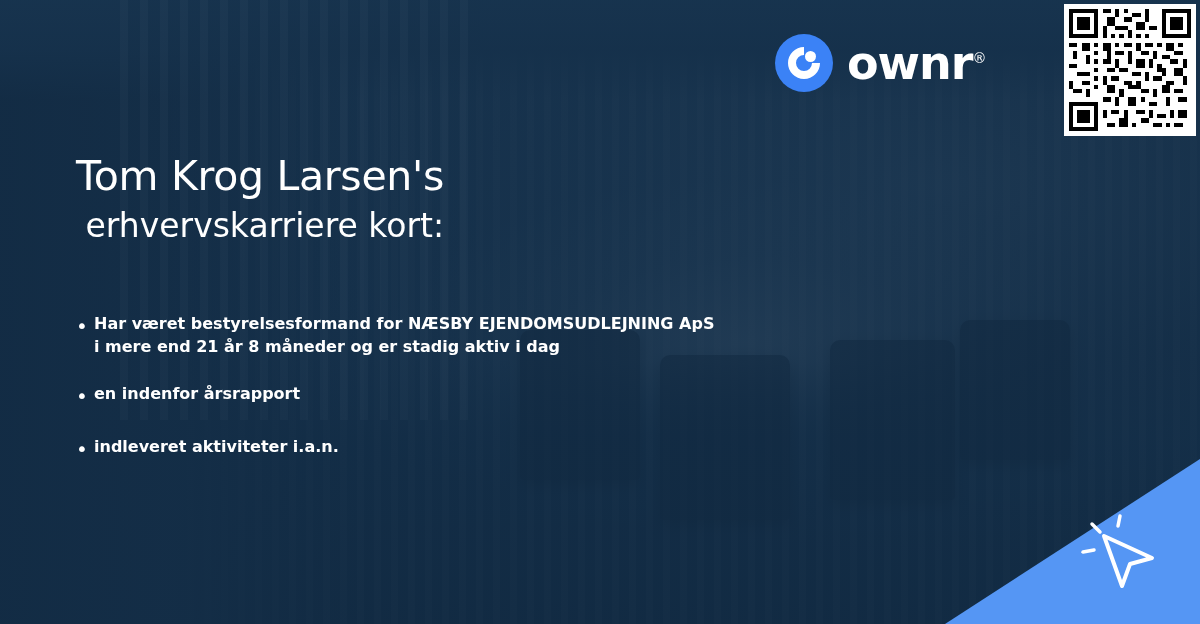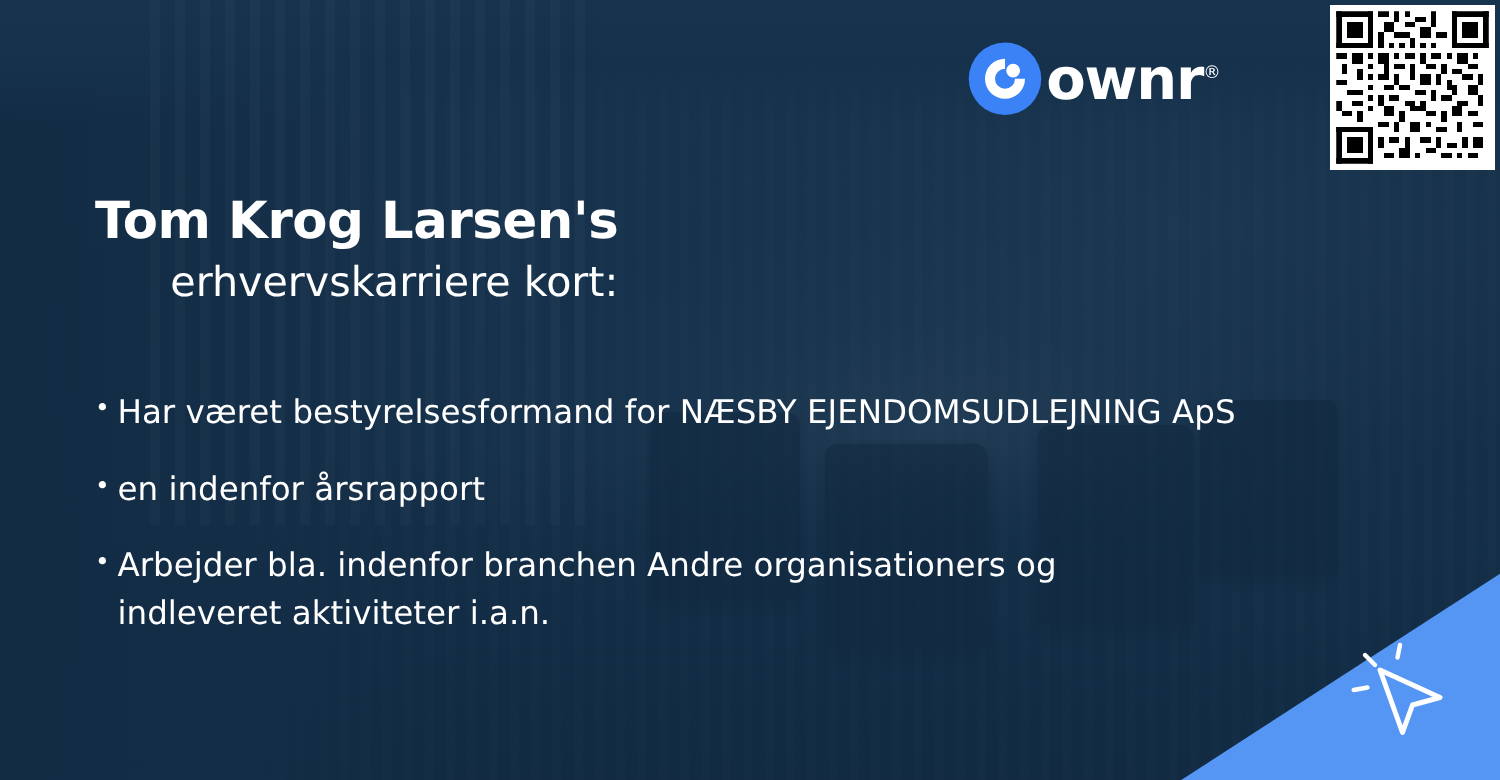--- a/index.html
+++ b/index.html
@@ -72,21 +72,21 @@
     width: 96px;
     height: 96px;
   }
   
   .logo-wrap {
     position: absolute;
     top: 34px;
     left: 775px;
     display: flex;
     align-items: center;
-    gap: 4px;
+    gap: 14px;
   }
   .logo-mark {
     width: 58px;
     height: 58px;
     border-radius: 50%;
     background: #3b82f6;
     display: flex;
     align-items: center;
     justify-content: center;
   }
@@ -117,21 +117,21 @@
   .qr-box svg { display: block; }
   
   .headline {
     position: absolute;
     left: 76px;
     top: 152px;
     color: #ffffff;
   }
   .headline .line1 {
     font-size: 41px;
-    font-weight: 700;
+    font-weight: 400;
     letter-spacing: -0.3px;
     line-height: 1.18;
   }
   .headline .line2 {
     font-size: 33px;
     font-weight: 400;
     line-height: 1.35;
     margin-top: 4px;
     text-align: right;
   }
@@ -148,23 +148,23 @@
     margin-bottom: 24px;
   }
   .bullet-dot {
     width: 18px;
     flex: none;
     font-size: 20px;
     line-height: 1.45;
     color: #ffffff;
   }
   .bullet-text {
-    font-size: 26px;
+    font-size: 16px;
     line-height: 1.45;
-    font-weight: 400;
+    font-weight: 700;
   }
 </style>
 </head>
 <body>
 
 <div class="card">
 
   <div class="bg-photo">
     <div class="blinds"></div>
     <div class="chair" style="left:520px; top:330px; width:120px; height:150px;"></div>
@@ -313,32 +313,32 @@
   <div class="headline">
     <div class="line1">Tom Krog Larsen's</div>
     <div class="line2">erhvervskarriere kort:</div>
   </div>
 
   <div class="bullets">
     <div class="bullet">
       <div class="bullet-dot">•</div>
       <div class="bullet-text b">
         <div>Har været bestyrelsesformand for NÆSBY EJENDOMSUDLEJNING ApS</div>
+        <div>i mere end 21 år 8 måneder og er stadig aktiv i dag</div>
       </div>
     </div>
     <div class="bullet">
       <div class="bullet-dot">•</div>
       <div class="bullet-text">
         <div>en indenfor årsrapport</div>
       </div>
     </div>
     <div class="bullet">
       <div class="bullet-dot">•</div>
       <div class="bullet-text">
-        <div>Arbejder bla. indenfor branchen Andre organisationers og</div>
         <div>indleveret aktiviteter i.a.n.</div>
       </div>
     </div>
   </div>
 
   <div class="corner-triangle"></div>
   <div class="cursor-icon">
     <svg width="96" height="96" viewBox="0 0 96 96" aria-hidden="true">
       <g stroke="#ffffff" stroke-width="3.5" stroke-linecap="round" fill="none">
         <line x1="26" y1="26" x2="18" y2="18"></line>

